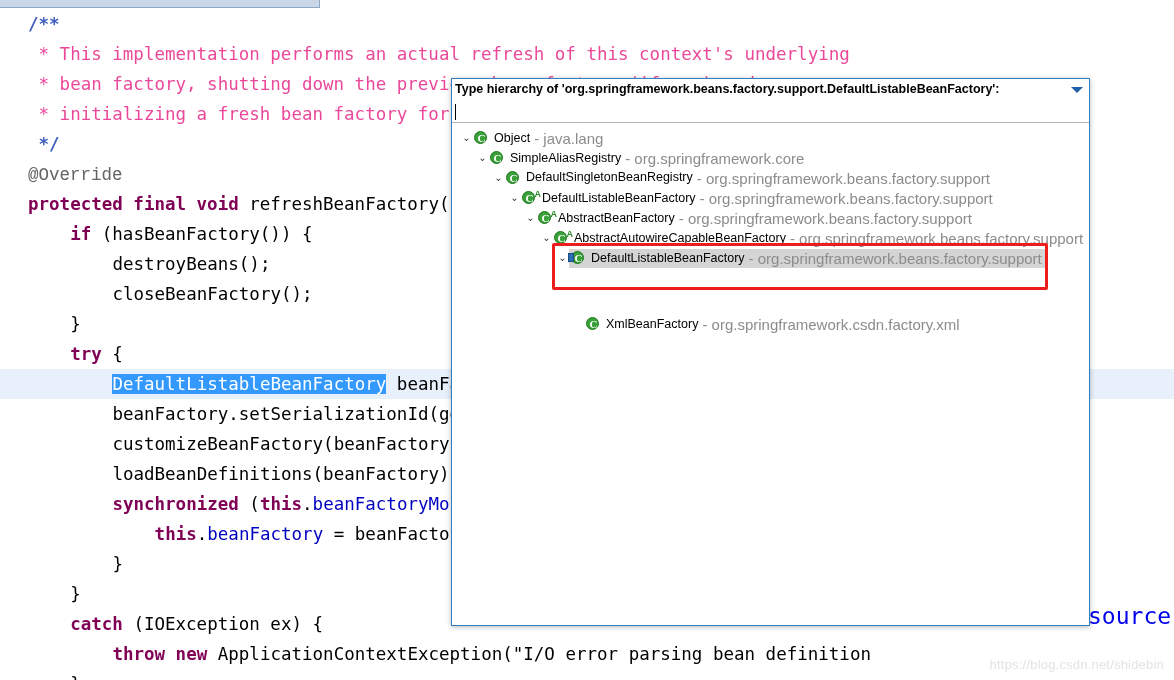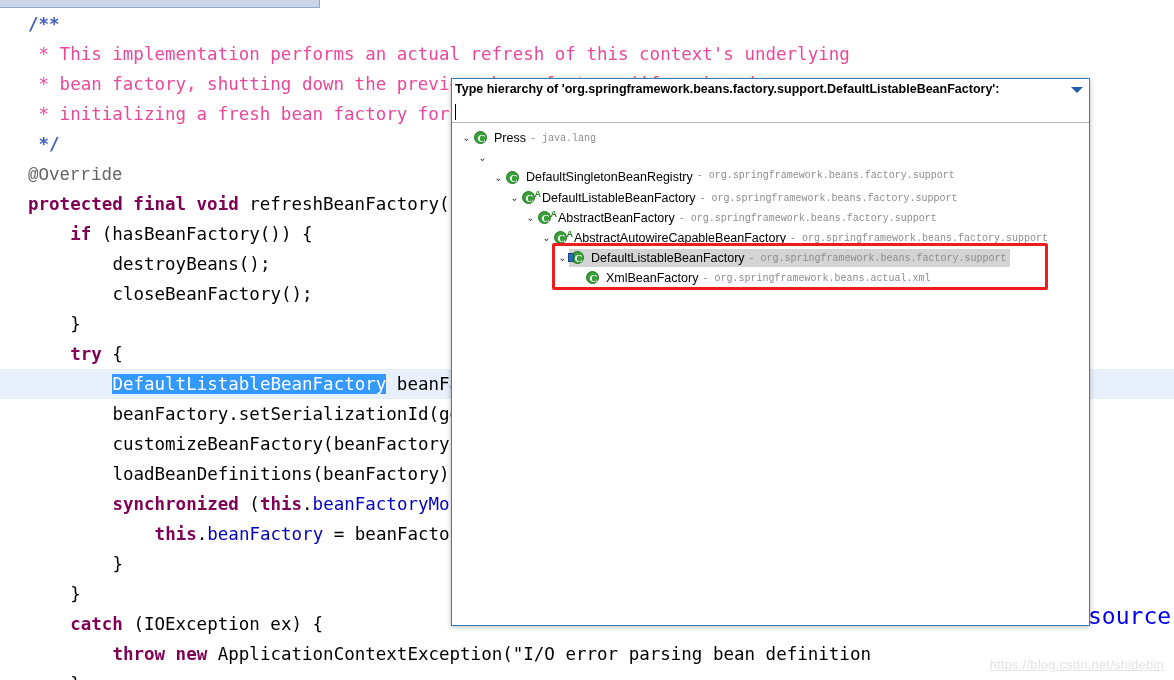--- a/index.html
+++ b/index.html
@@ -74,21 +74,20 @@
 
   
   #watermark {
     position: absolute;
     right: 10px; bottom: 8px;
     font-family: "Liberation Sans", sans-serif;
     font-size: 13px;
     color: #e3e3e3;
     letter-spacing: .2px;
     user-select: none;
-    text-decoration: underline;
   }
 
   
   #hier {
     position: absolute;
     left: 451px; top: 78px;
     width: 639px; height: 548px;
     background: #ffffff;
     border: 1px solid #2f7fc1;
     box-shadow: 0 1px 5px rgba(0,0,0,.28);
@@ -203,23 +202,22 @@
     width: 6px; height: 9px;
     background: #2b6fb5;
     border: 1px solid #184c80;
   }
   .trow .tname {
     color: #000000;
     font-size: 12.5px;
   }
   .trow .tpkg {
     color: #8c8c8c;
-    font-size: 10px;
+    font-size: 15px;
     margin-left: 4px;
-    font-family: Liberation Mono, monospace;
   }
   .trow.selected .tsel {
     background: #d4d4d4;
     padding: 1px 3px 1px 1px;
   }
   .trow.selected .tname { font-weight: normal; color: #000; }
 
   #hier-status {
     position: absolute;
     left: 0; bottom: 0;
@@ -268,26 +266,33 @@
       <input type="text" placeholder="" style="">
     </div>
 
     <div id="hier-tree">
         <div class="trow" style="padding-left: 8px;">
           <span class="twist">⌄</span>
           <span class="tsel" style="display: inline-flex; align-items: center;">
             <span class="ticon">
               <span class="circ"></span>
             </span>
-            <span class="tname">Press</span>
+            <span class="tname">Object</span>
             <span class="tpkg">- java.lang</span>
           </span>
         </div>
         <div class="trow" style="padding-left: 24px;">
           <span class="twist">⌄</span>
+          <span class="tsel" style="display: inline-flex; align-items: center;">
+            <span class="ticon">
+              <span class="circ"></span>
+            </span>
+            <span class="tname">SimpleAliasRegistry</span>
+            <span class="tpkg">- org.springframework.core</span>
+          </span>
         </div>
         <div class="trow" style="padding-left: 40px;">
           <span class="twist">⌄</span>
           <span class="tsel" style="display: inline-flex; align-items: flex-start;">
             <span class="ticon">
               <span class="circ"></span>
             </span>
             <span class="tname">DefaultSingletonBeanRegistry</span>
             <span class="tpkg">- org.springframework.beans.factory.support</span>
           </span>
@@ -329,28 +334,28 @@
           <span class="twist">⌄</span>
           <span class="tsel" style="display: inline-flex; align-items: center;">
             <span class="ticon">
               <span class="circ"></span>
               <span class="focusmark"></span>
             </span>
             <span class="tname">DefaultListableBeanFactory</span>
             <span class="tpkg">- org.springframework.beans.factory.support</span>
           </span>
         </div>
-        <div class="trow" style="padding-left: 120px;">
+        <div class="trow" style="padding-left: 120px; margin-top: 46px;">
           <span class="twist"></span>
           <span class="tsel" style="display: inline-flex; align-items: center;">
             <span class="ticon">
               <span class="circ"></span>
             </span>
             <span class="tname">XmlBeanFactory</span>
-            <span class="tpkg">- org.springframework.beans.actual.xml</span>
+            <span class="tpkg">- org.springframework.csdn.factory.xml</span>
           </span>
         </div>
       </div>
 
   </div>
 
   <div id="redbox"></div>
 
   <div id="watermark">https://blog.csdn.net/shidebin</div>
 

